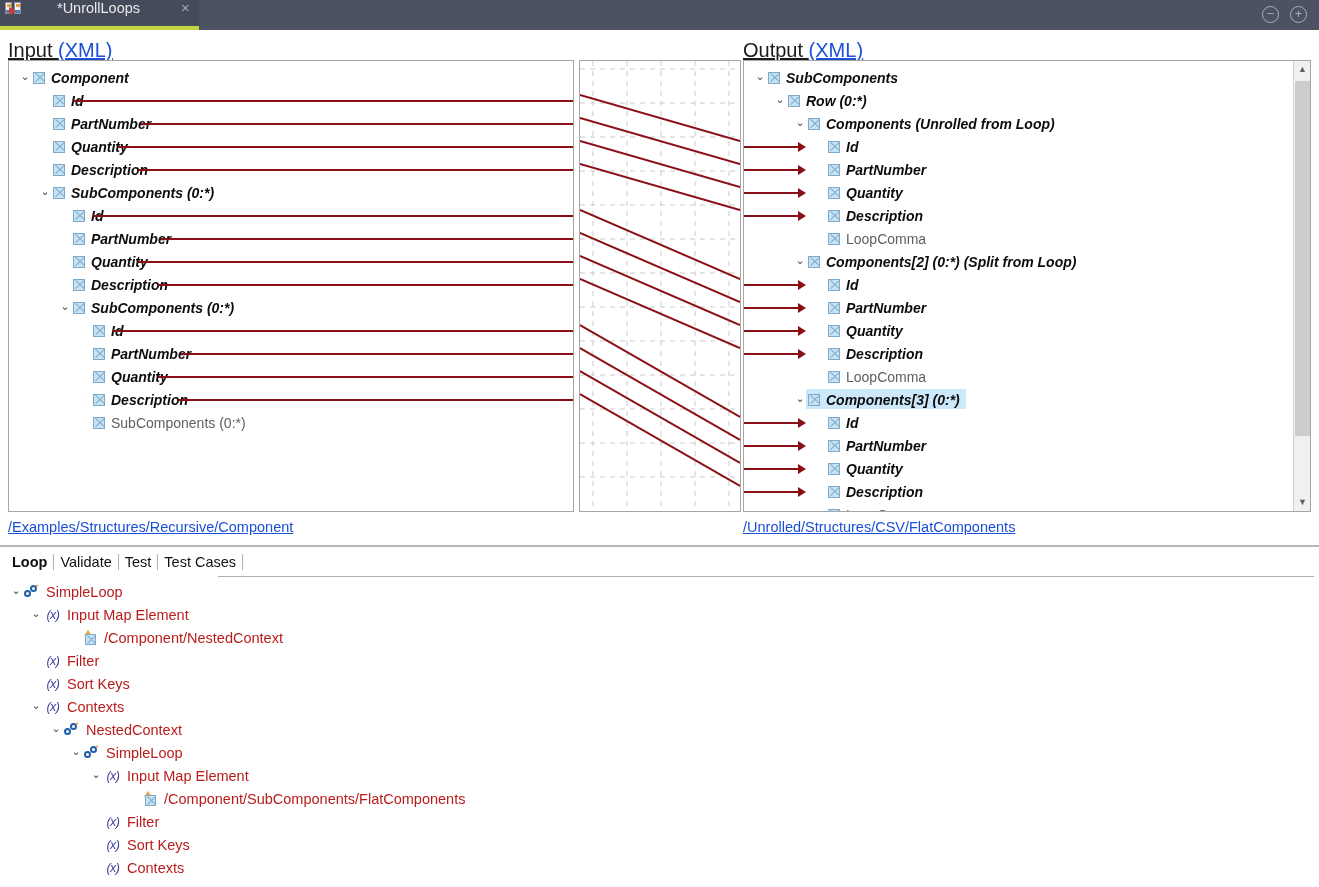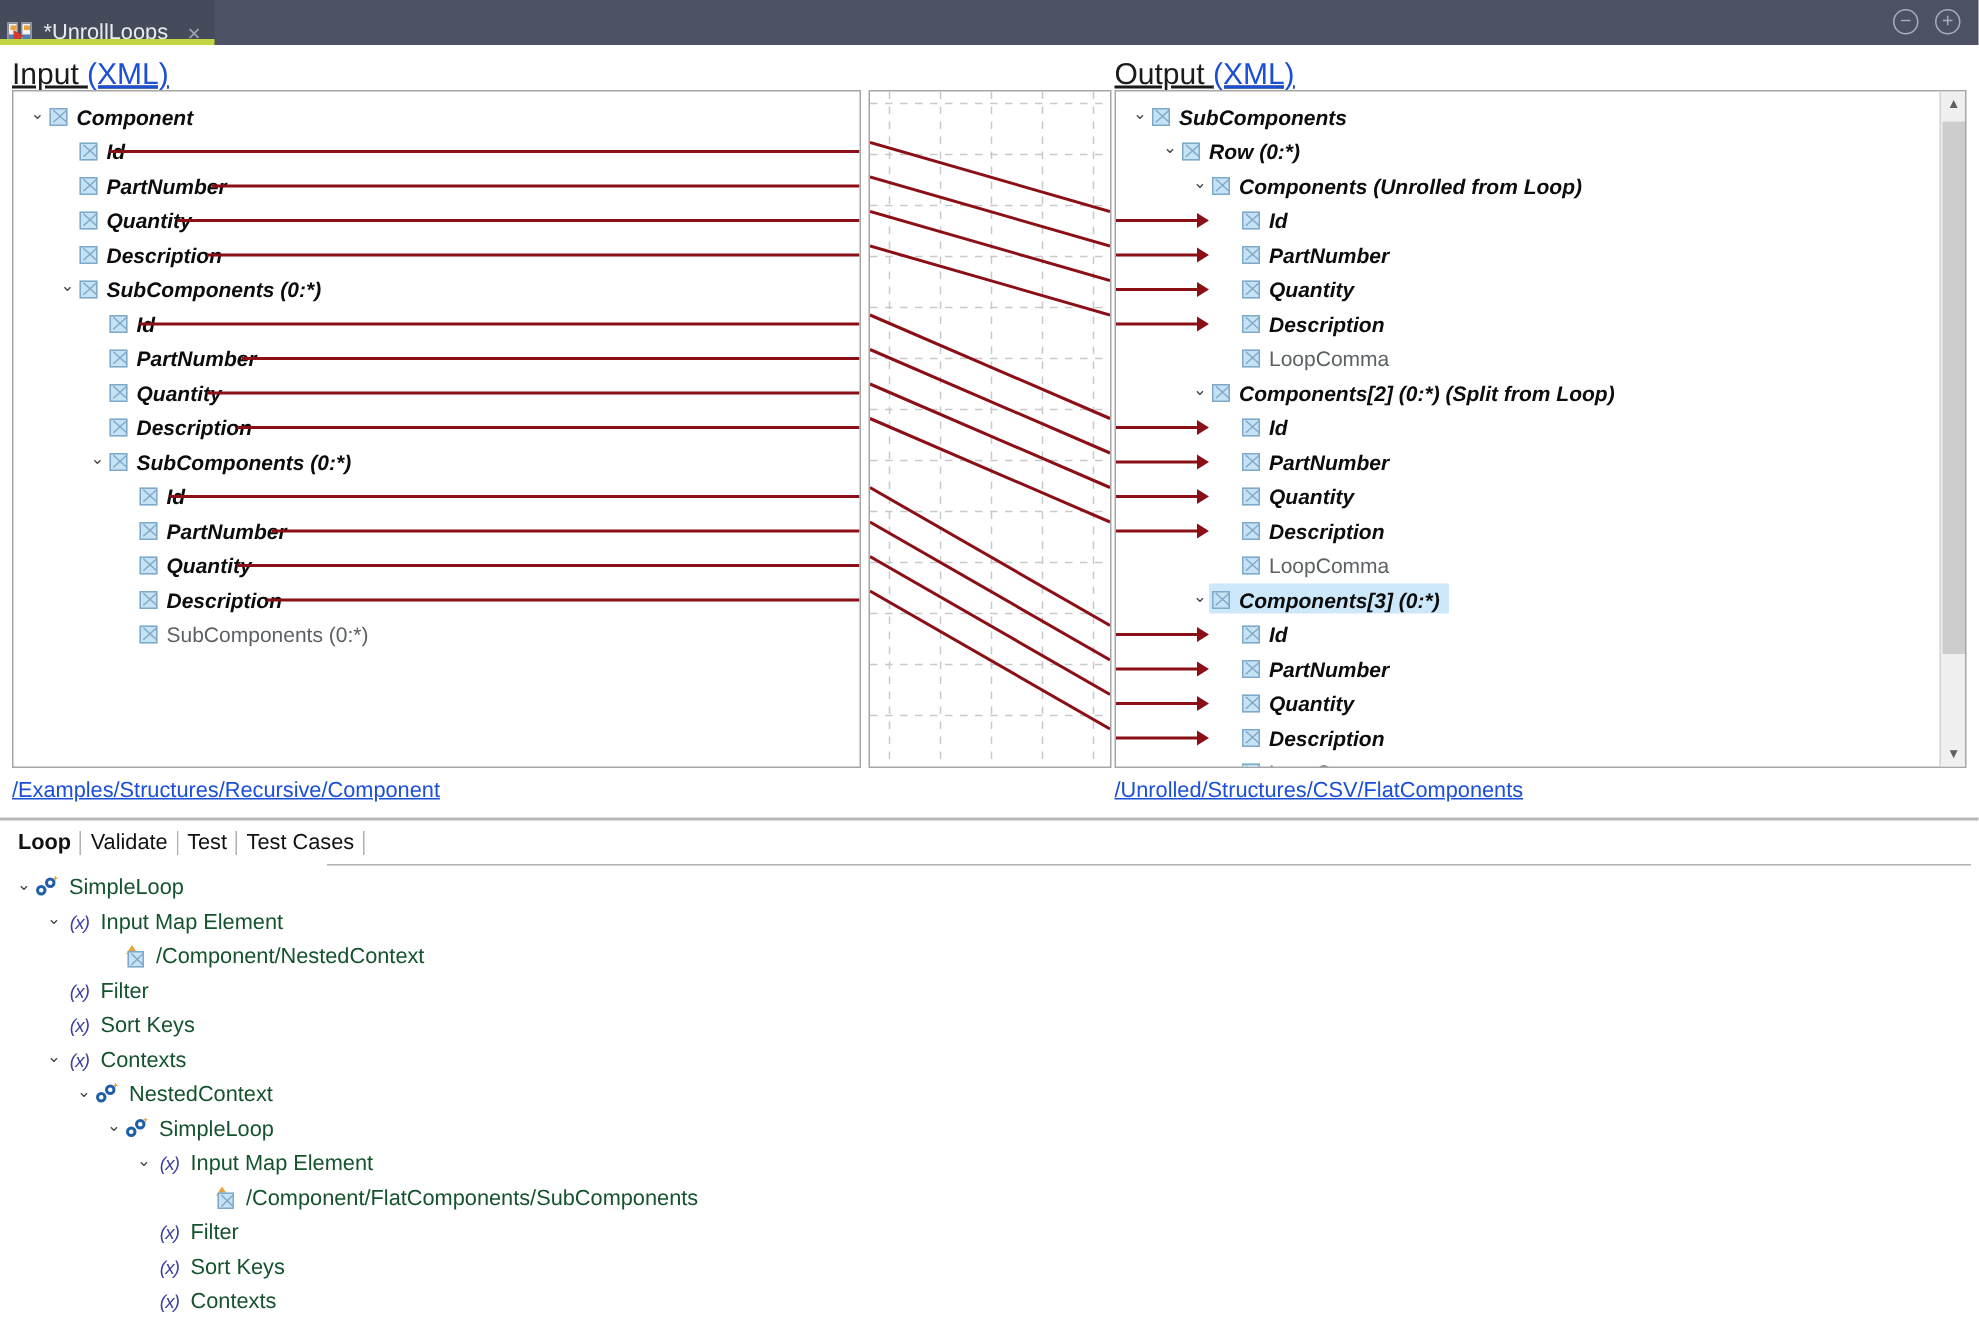--- a/index.html
+++ b/index.html
@@ -11,23 +11,24 @@
     overflow: hidden;
   }
 
   
   #titlebar {
     position: absolute; left: 0; top: 0; width: 1319px; height: 30px;
     background: #4c5263;
   }
   #tab-unrollloops {
     position: absolute; left: 0; top: 0; height: 30px;
-    display: flex; align-items: flex-end;
+    display: flex; align-items: flex-start;
     padding: 0 6px 0 5px;
     background: #454b5a;
+    gap: 28px;
   }
   #tab-unrollloops .tab-accent {
     position: absolute; left: 0; bottom: 0; height: 4px; width: 100%;
     background: #c3d641;
   }
   .tab-icon {
     width: 17px; height: 17px; flex: 0 0 17px;
     position: relative; margin-right: 7px;
   }
   .doc-a, .doc-b {
@@ -193,21 +194,21 @@
   
   .brow {
     position: absolute; height: 23px; left: 0;
     display: flex; align-items: center; white-space: nowrap;
   }
   .brow .twist {
     width: 16px; flex: 0 0 16px; text-align: center;
     color: #4a4a4a; font-size: 11px; line-height: 1; position: relative; top: -1px;
   }
   .brow .twist.empty { visibility: hidden; }
-  .blabel { font-size: 14.5px; color: #14532d; text-align: right; }
+  .blabel { font-size: 14.5px; color: #b91c1c; text-align: right; }
 
   
   .ic-loop {
     position: relative; width: 16px; height: 16px; flex: 0 0 16px;
     margin-right: 6px;
   }
   .ic-loop .l1, .ic-loop .l2 {
     position: absolute; width: 7px; height: 7px;
     border: 2px solid #1f5fa8; border-radius: 50%;
   }
@@ -615,21 +616,21 @@
       <span class="twist">⌄</span>
       <span class="ic-var">(x)</span>
       <span class="blabel">Input Map Element</span>
     </div>
     <div class="brow" style="top: 787px; left: 128px;">
       <span class="twist empty">⌄</span>
       <span class="ic-path">
         <span class="ar"></span>
         <span class="sq"></span>
       </span>
-      <span class="blabel">/Component/FlatComponents/SubComponents</span>
+      <span class="blabel">/Component/SubComponents/FlatComponents</span>
     </div>
     <div class="brow" style="top: 810px; left: 88px;">
       <span class="twist empty">⌄</span>
       <span class="ic-var">(x)</span>
       <span class="blabel">Filter</span>
     </div>
     <div class="brow" style="top: 833px; left: 88px;">
       <span class="twist empty">⌄</span>
       <span class="ic-var">(x)</span>
       <span class="blabel">Sort Keys</span>

